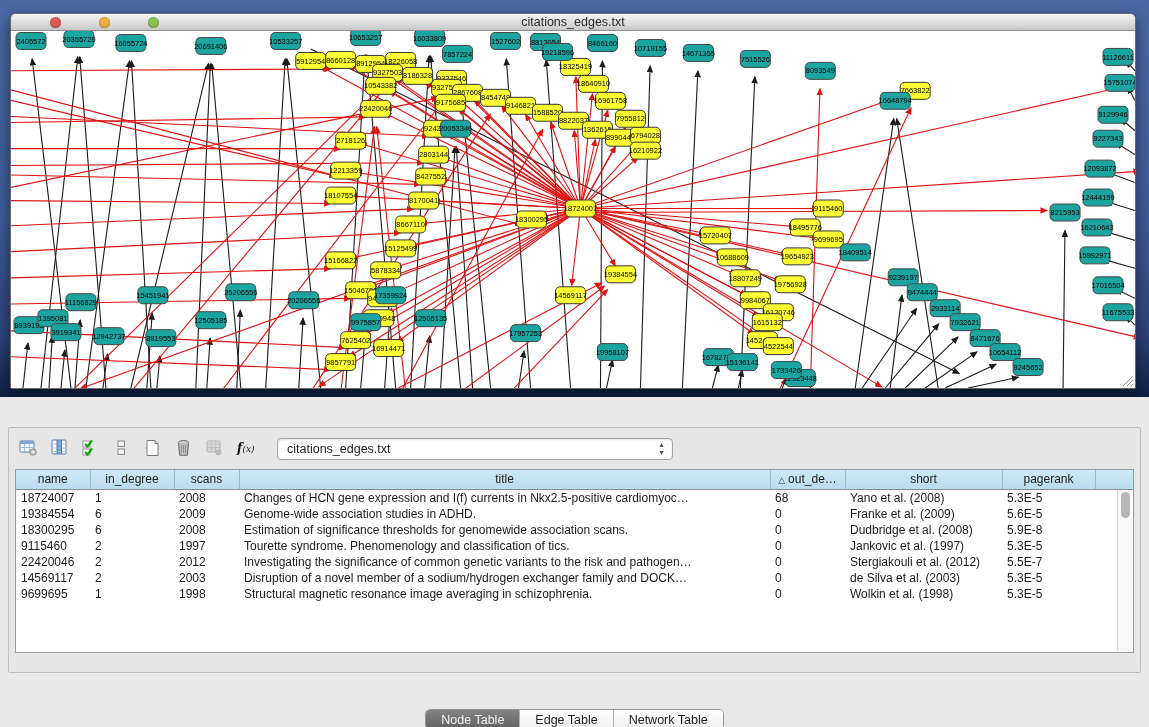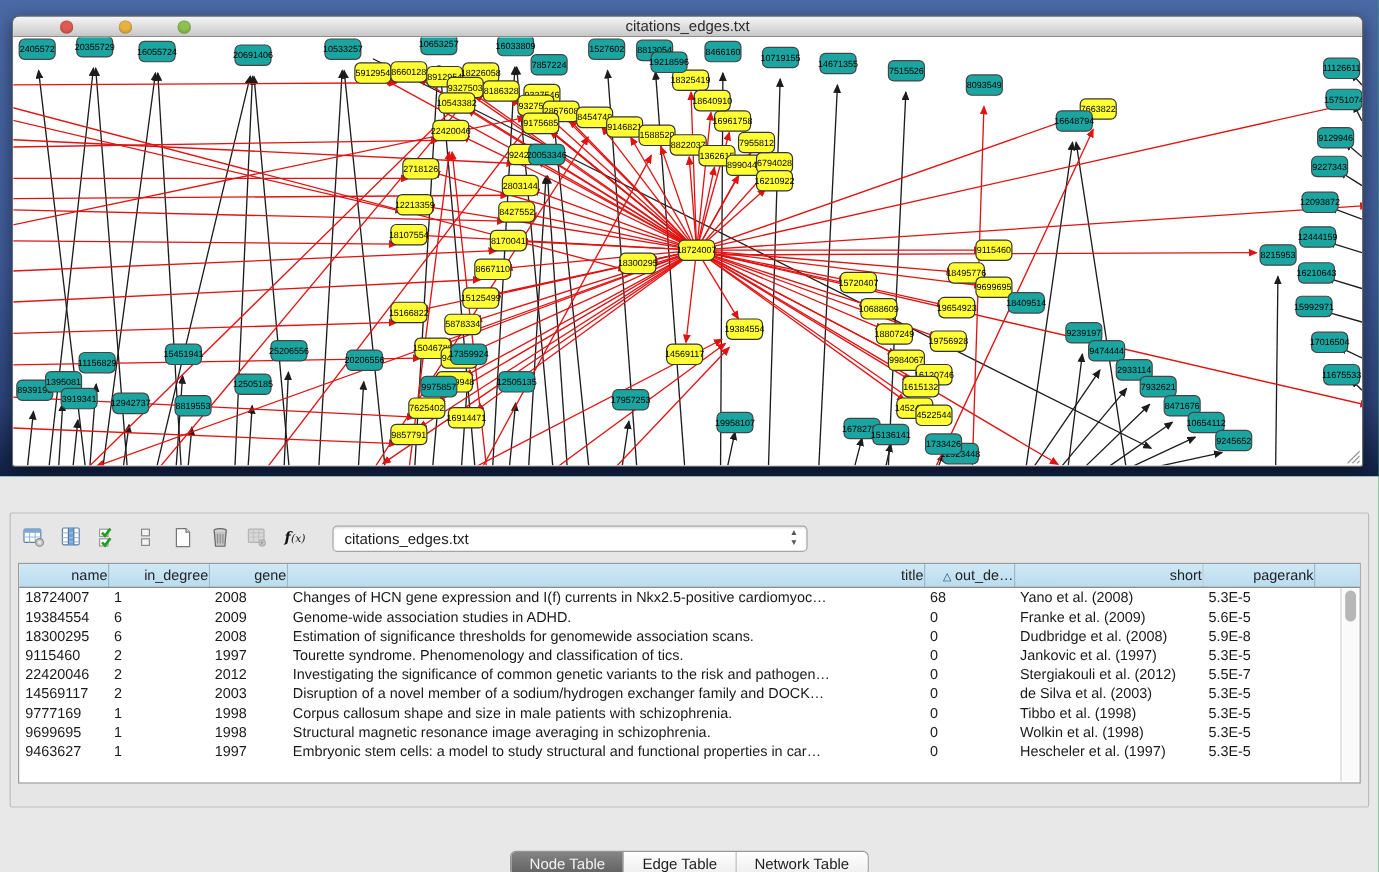--- a/index.html
+++ b/index.html
@@ -48,21 +48,21 @@
   .combo { position:relative; margin-left:14px; width:396px; height:22px; background:#fff;
     border:1px solid #a5a5a5; border-radius:4px; box-shadow:inset 0 1px 2px rgba(0,0,0,.12);
     font-size:12.5px; color:#1d1d1d; line-height:20px; padding:0 22px 0 9px; }
   .combo .stepper { position:absolute; right:7px; top:2px; font-size:7px; color:#555; line-height:8px; text-align:center; }
 
   .table-wrap { position:relative; margin-top:4px; height:184px; background:#fff;
     border:1px solid #9a9a9a; overflow:hidden; }
   table.grid { border-collapse:collapse; table-layout:fixed; width:1121px; font-size:12px; }
   table.grid th { height:19px; font-weight:400; color:#222;
     background:linear-gradient(180deg,#cfe9f6,#b9dcee); border-right:1px solid #9db9c9;
-    border-bottom:1px solid #8c8c8c; text-align:right; overflow:hidden; white-space:nowrap; }
+    border-bottom:1px solid #8c8c8c; text-align:center; overflow:hidden; white-space:nowrap; }
   table.grid th .sort { font-size:9px; color:#20465e; margin-right:3px; }
   table.grid td { height:16px; line-height:16px; color:#1a1a1a; padding:0 4px 0 5px;
     overflow:hidden; white-space:nowrap; text-overflow:clip; }
   .vscroll { position:absolute; top:20px; right:1px; bottom:1px; width:15px;
     background:#fafafa; border-left:1px solid #d2d2d2; }
   .vscroll .thumb { position:absolute; top:2px; left:3px; width:9px; height:26px;
     border-radius:5px; background:#b7b7b7; }
 
   .tabs-row { position:absolute; left:0; top:280px; width:100%; height:26px;
     display:flex; justify-content:center; }
@@ -792,21 +792,21 @@
               <col style="width: 531px;">
               <col style="width: 75px;">
               <col style="width: 157px;">
               <col style="width: 93px;">
               <col style="width: 42px;">
             </colgroup>
           <thead>
               <tr id="hdr-row">
                 <th>name</th>
                 <th>in_degree</th>
-                <th>gene</th>
+                <th>scans</th>
                 <th>title</th>
                 <th><span class="sort">△</span>out_de…</th>
                 <th>short</th>
                 <th>pagerank</th>
                 <th></th>
               </tr>
             </thead>
           <tbody id="body-rows">
               <tr>
                 <td>18724007</td>
@@ -862,49 +862,29 @@
                 <td>14569117</td>
                 <td>2</td>
                 <td>2003</td>
                 <td>Disruption of a novel member of a sodium/hydrogen exchanger family and DOCK…</td>
                 <td>0</td>
                 <td>de Silva et al. (2003)</td>
                 <td>5.3E-5</td>
                 <td></td>
               </tr>
               <tr>
-                <td>9777169</td>
-                <td>1</td>
-                <td>1998</td>
-                <td>Corpus callosum shape and size in male patients with schizophrenia.</td>
-                <td>0</td>
-                <td>Tibbo et al. (1998)</td>
-                <td>5.3E-5</td>
-                <td></td>
-              </tr>
-              <tr>
                 <td>9699695</td>
                 <td>1</td>
                 <td>1998</td>
                 <td>Structural magnetic resonance image averaging in schizophrenia.</td>
                 <td>0</td>
                 <td>Wolkin et al. (1998)</td>
                 <td>5.3E-5</td>
                 <td></td>
               </tr>
-              <tr>
-                <td>9463627</td>
-                <td>1</td>
-                <td>1997</td>
-                <td>Embryonic stem cells: a model to study structural and functional properties in car…</td>
-                <td>0</td>
-                <td>Hescheler et al. (1997)</td>
-                <td>5.3E-5</td>
-                <td></td>
-              </tr>
             </tbody>
         </table>
         <div class="vscroll">
           <div class="thumb"></div>
         </div>
       </div>
 
       <div class="tabs-row">
         <div class="seg" id="seg">
             <button class="sel">Node Table</button>

